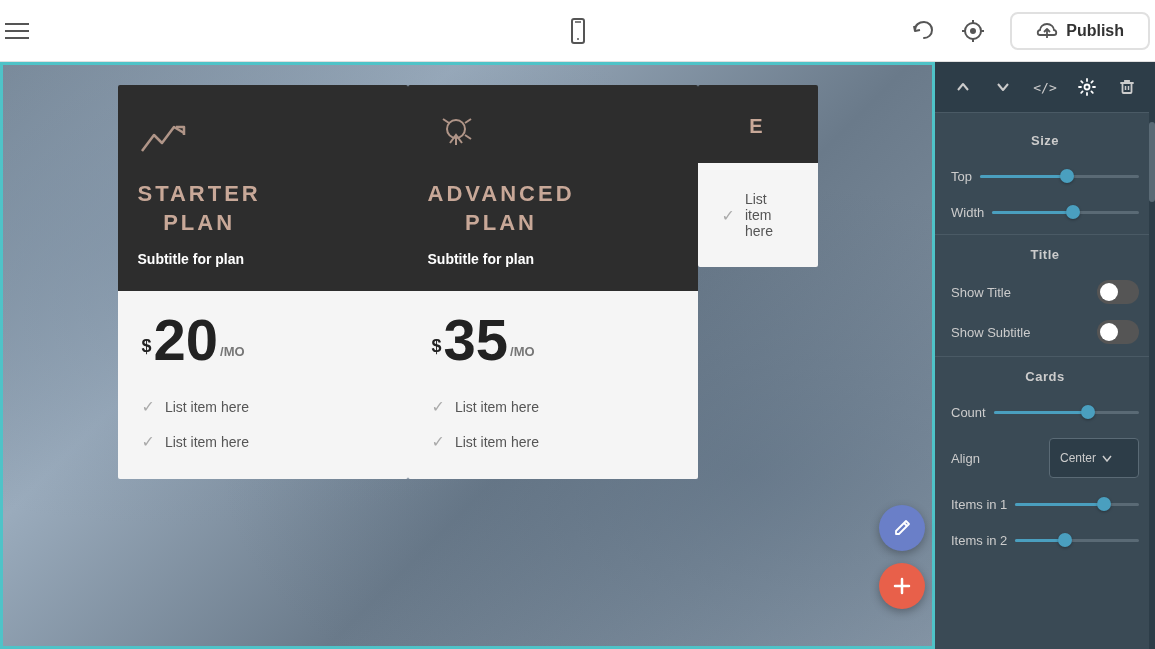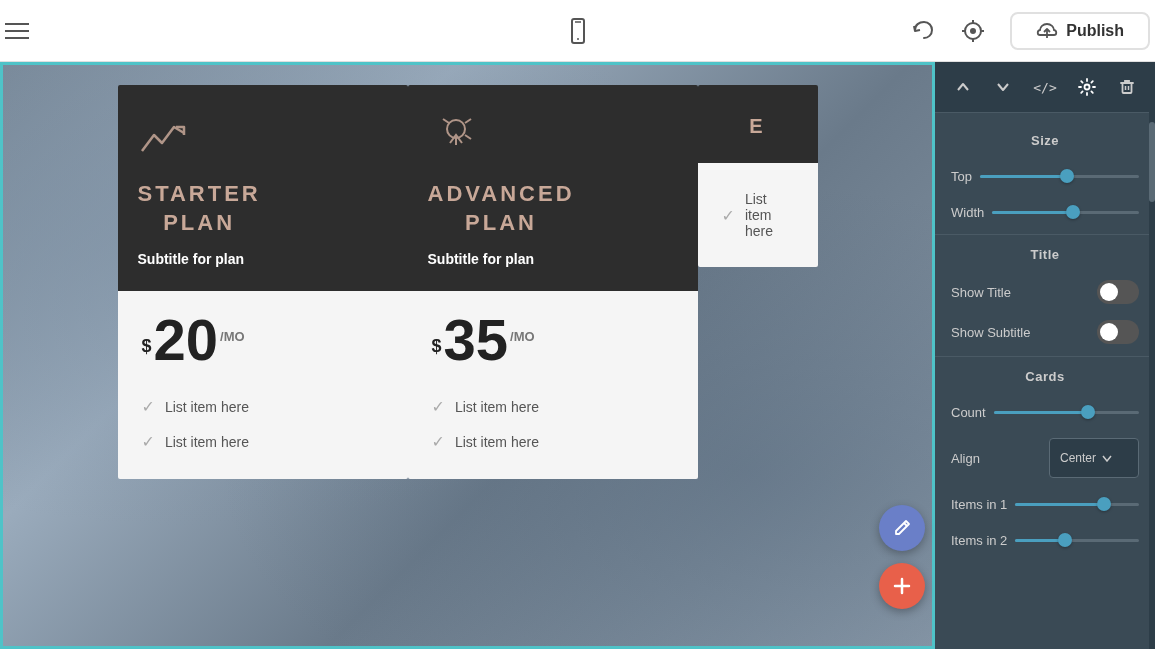--- a/index.html
+++ b/index.html
@@ -117,21 +117,21 @@
       padding: 20px 24px;
     }
     .price-row {
       display: flex;
       align-items: flex-end;
       gap: 2px;
       margin-bottom: 20px;
     }
     .price-dollar { font-size: 18px; font-weight: 700; color: #222; margin-bottom: 12px; }
     .price-amount { font-size: 58px; font-weight: 800; color: #222; line-height: 1; }
-    .price-period { font-size: 13px; color: #777; margin-bottom: 25px; font-weight: 600; }
+    .price-period { font-size: 13px; color: #777; margin-bottom: 10px; font-weight: 600; }
 
     .list-item {
       display: flex;
       align-items: center;
       gap: 10px;
       padding: 8px 0;
       color: #555;
       font-size: 14px;
     }
     .check-icon { color: #aaa; font-size: 16px; }

